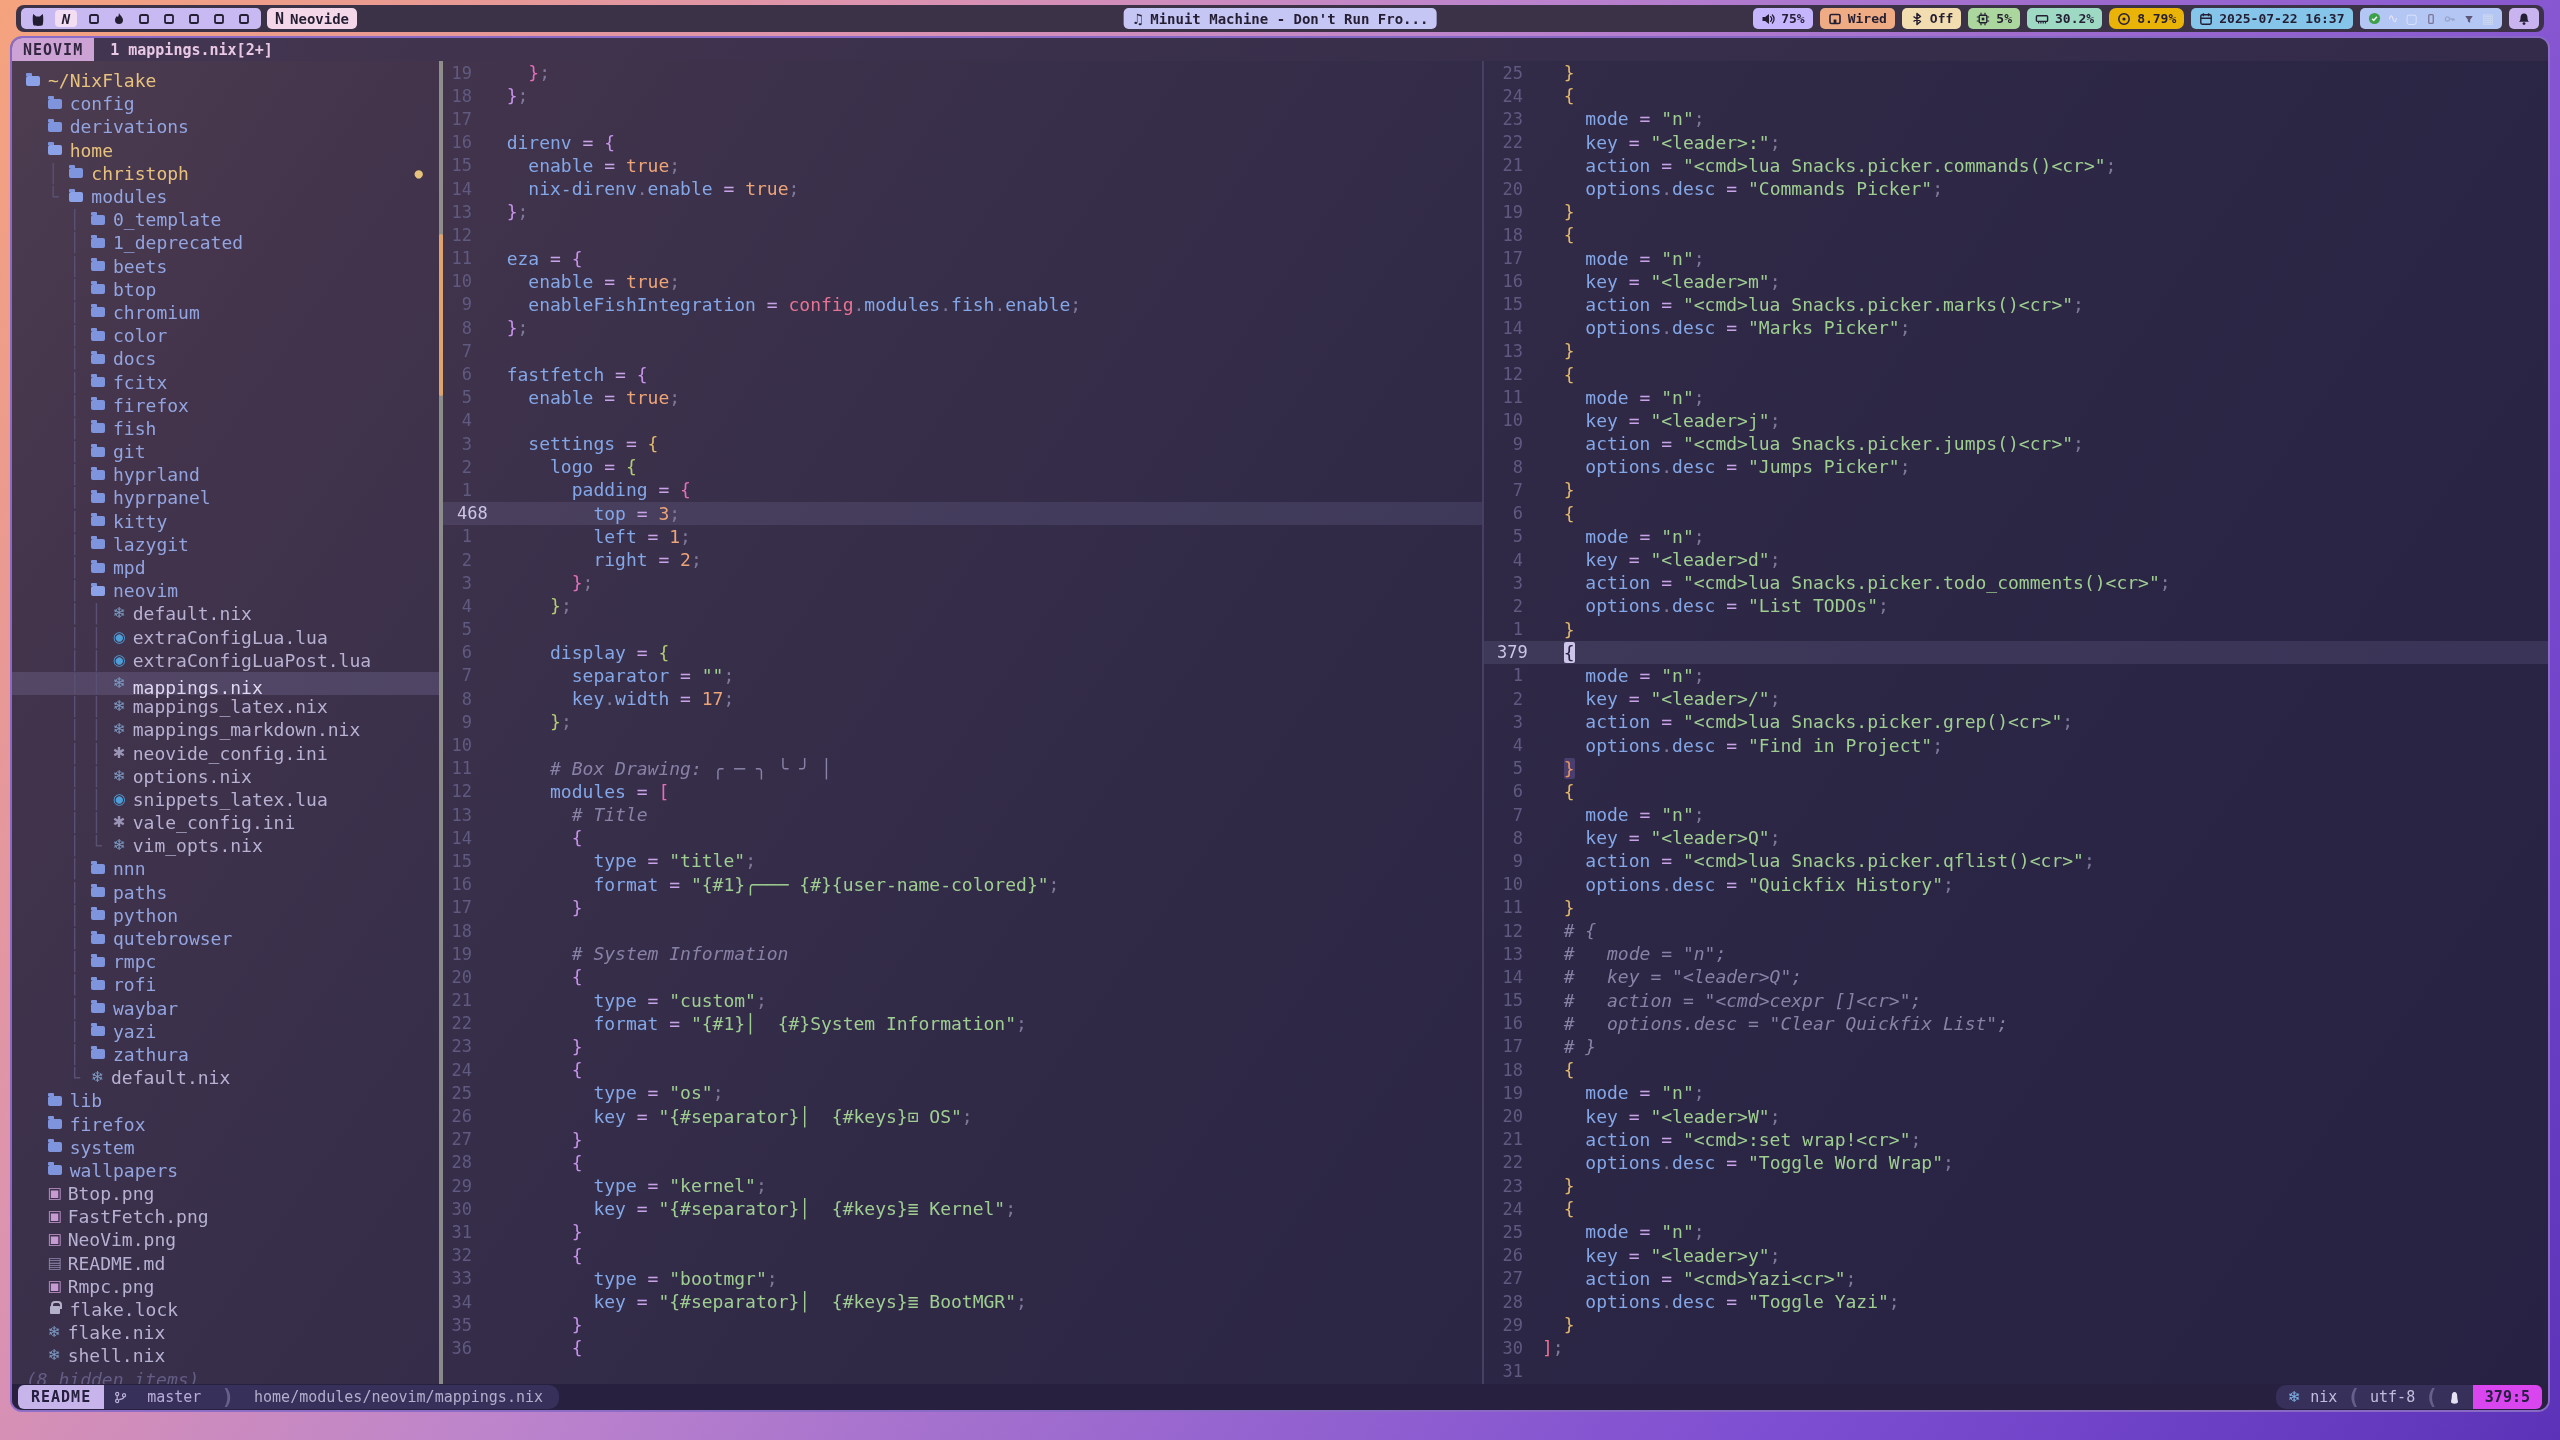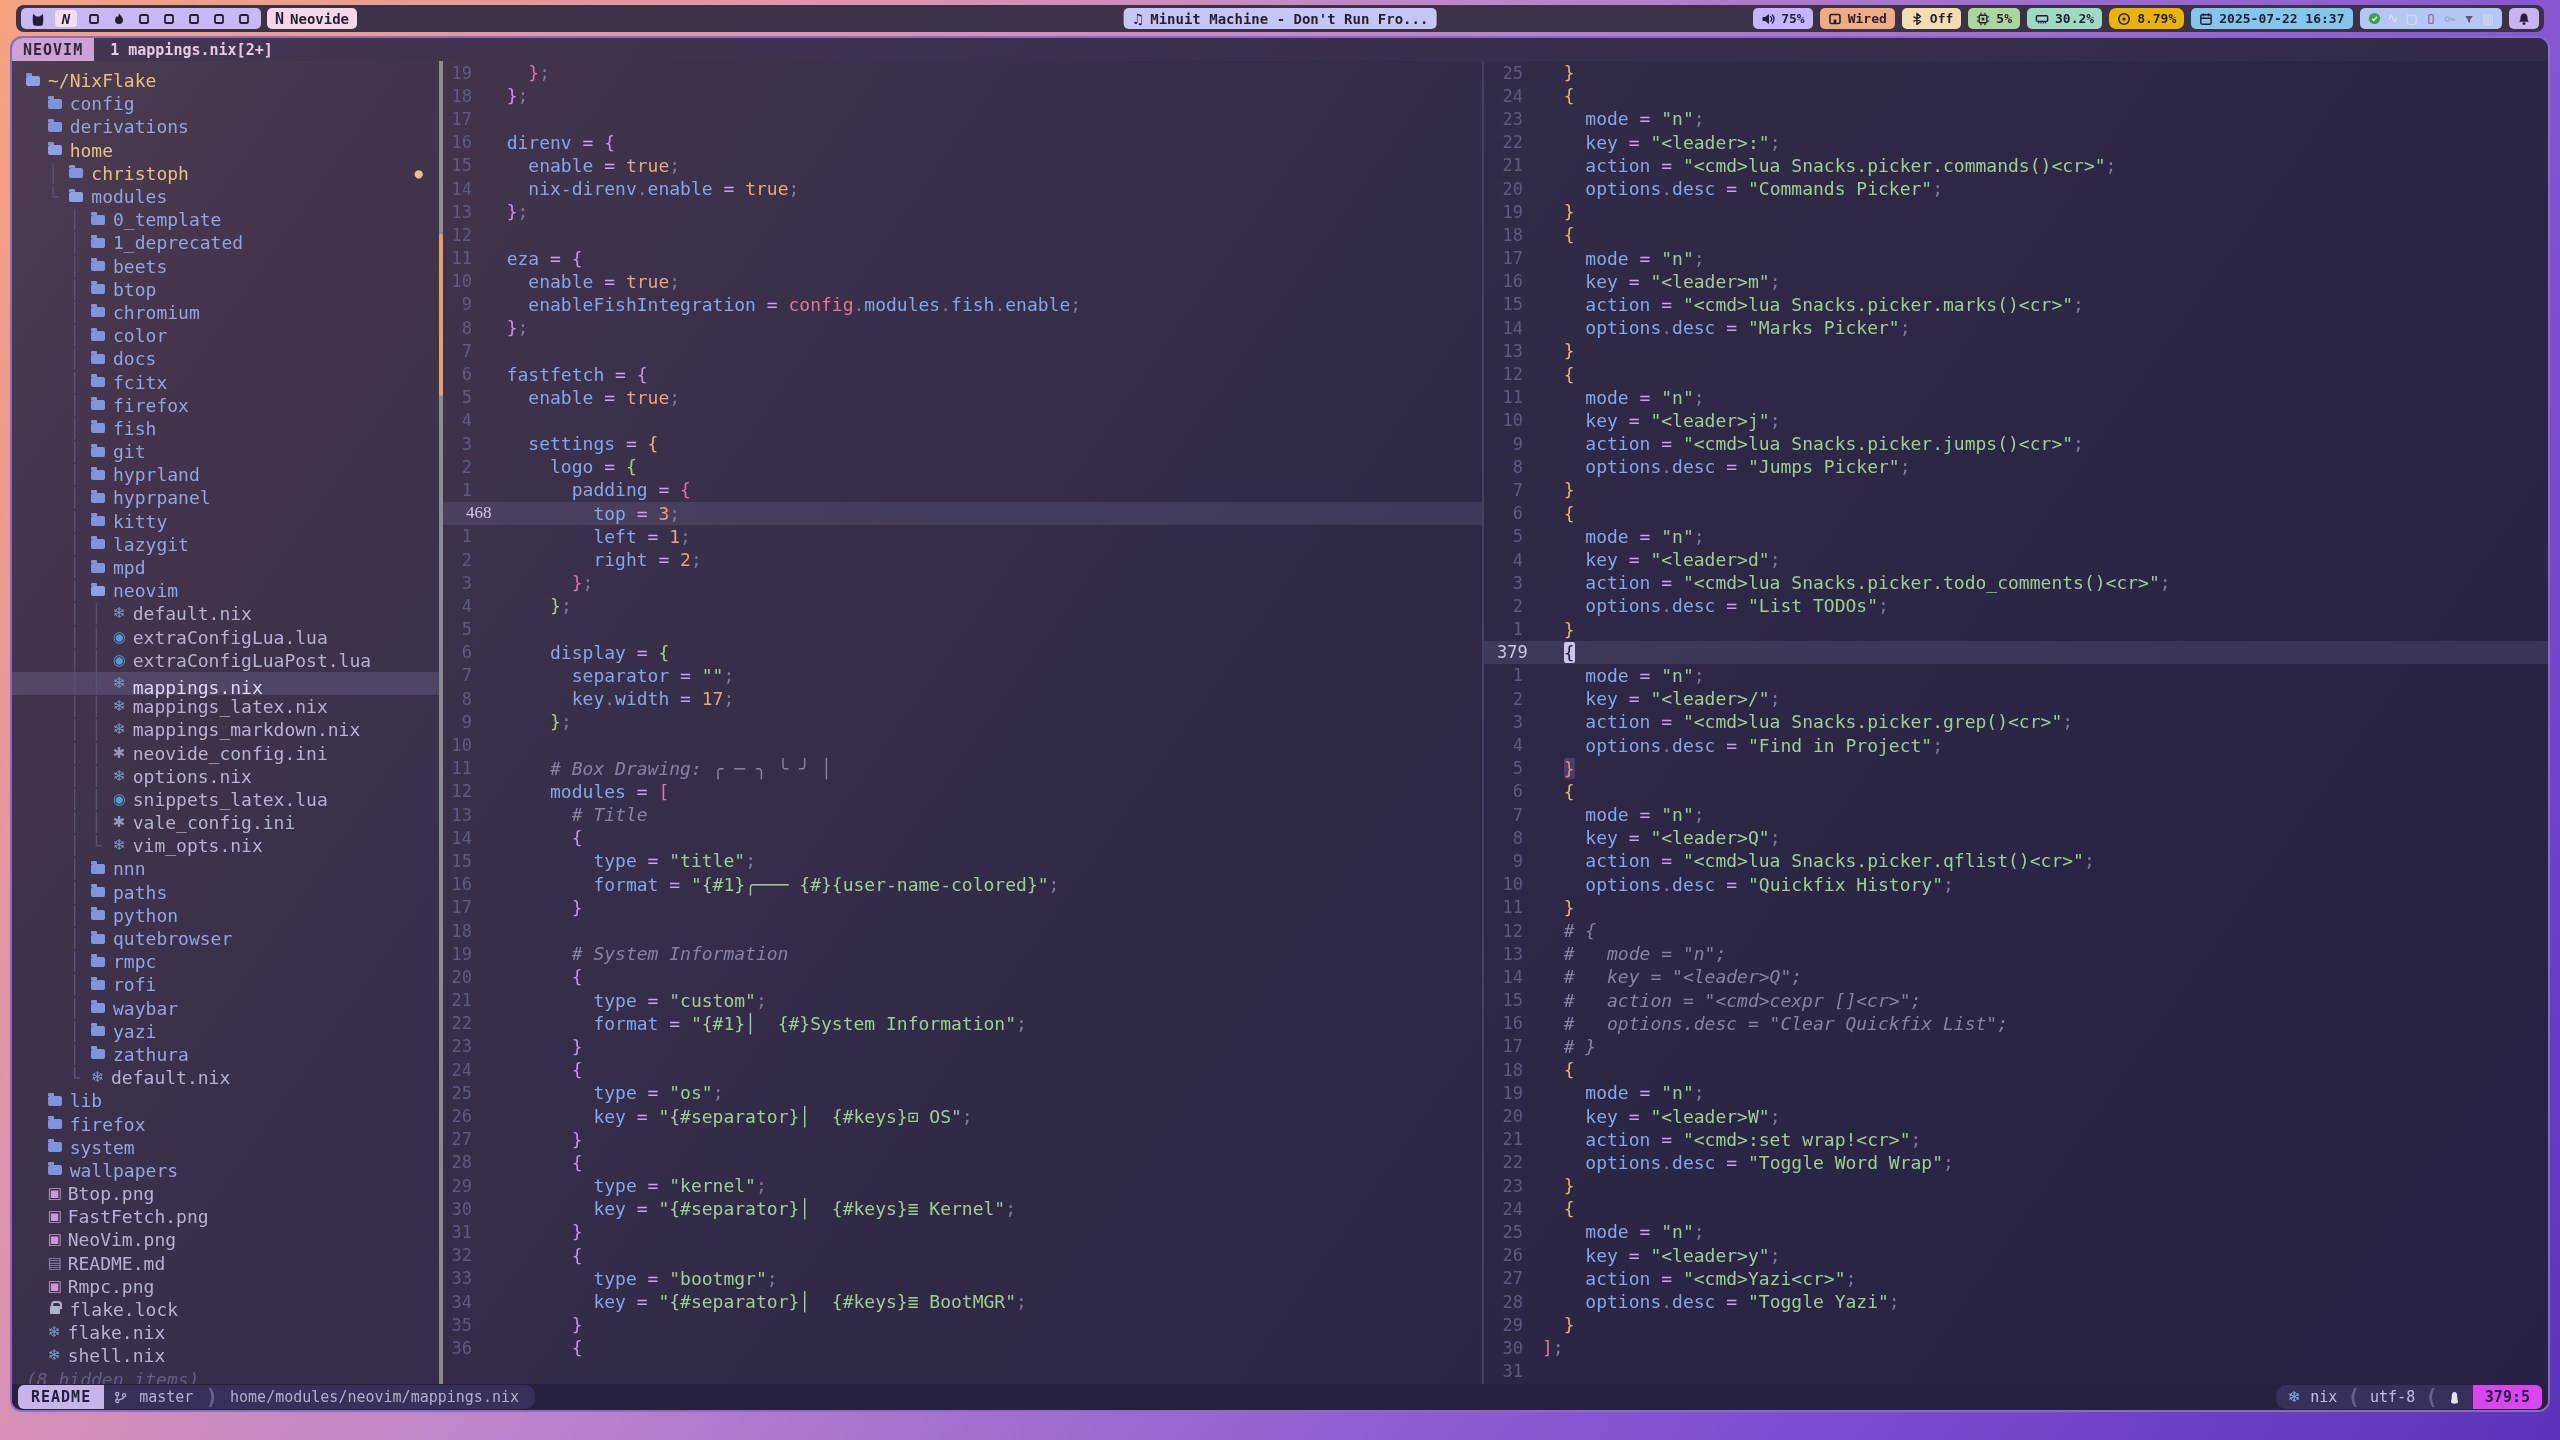--- a/index.html
+++ b/index.html
@@ -51,33 +51,33 @@
   
   .pane{flex:none;overflow:hidden;font-size:18px;}
   #pane-left{width:1039px;}
   #pane-right{flex:1;}
   .crow{height:23.2px;display:flex;align-items:center;white-space:pre;}
   .crow.curline{background:rgba(150,140,195,.16);}
   .gut{flex:none;text-align:right;color:#605a80;font-size:17px;}
   #pane-left .gut{width:42px;padding-right:13px;}
   #pane-right .gut{width:58px;padding-right:19px;}
   .gut.cur{text-align:left;color:#ccc5e6;}
-  #pane-left .gut.cur{padding-left:23px;font-family:Liberation Serif, serif;}
+  #pane-left .gut.cur{padding-left:14px;}
   #pane-right .gut.cur{padding-left:13px;}
   .code{white-space:pre;}
   .tk-t{color:#c6c1dd}.tk-k{color:#84a7e8}.tk-eq{color:#c9a3e8}.tk-s{color:#9fce91}
   .tk-sp{color:#7f7899}.tk-n{color:#eda578}.tk-bo{color:#eda578}
   .tk-c{color:#8882a6;font-style:italic}.tk-r{color:#e87393}
   .tk-b1{color:#c792ea}.tk-b2{color:#e2b86b}.tk-b3{color:#b3cc74}.tk-b4{color:#e46fb7}
   .tk-curblk{background:#cdc6ea;color:#262043;border-radius:2px;}
   .tk-mp{background:#493e6e;color:#eb9361;border-radius:2px;}
   
   #statusline{height:26px;background:#27213f;display:flex;align-items:center;padding:0 6px;font-size:15px;}
   #mode-badge{background:#c6b4ea;color:#262040;font-weight:bold;padding:3px 13px;border-radius:6px 0 0 6px;letter-spacing:1px;}
-  #left-seg{background:#37305a;display:flex;align-items:center;gap:12px;padding:3px 16px 3px 10px;border-radius:0 10px 10px 0;color:#b9aed6;}
+  #left-seg{background:#37305a;display:flex;align-items:center;gap:20px;padding:3px 16px 3px 10px;border-radius:0 10px 10px 0;color:#b9aed6;}
   .sl-sep{color:#685f8c;font-size:21px;font-weight:bold;line-height:16px;}
   #file-path{color:#b3aecb;}
   #right-group{margin-left:auto;display:flex;align-items:center;}
   #right-seg{background:#37305a;display:flex;align-items:center;gap:10px;padding:3px 12px;border-radius:10px 0 0 10px;color:#c4bcdc;}
   #pos-badge{background:#d946ef;color:#262040;font-weight:bold;padding:3px 12px;border-radius:0 6px 6px 0;}
   .nixflake{color:#7eb3e8;font-family:"DejaVu Sans",sans-serif;}
 </style>
 </head>
 <body>
 

